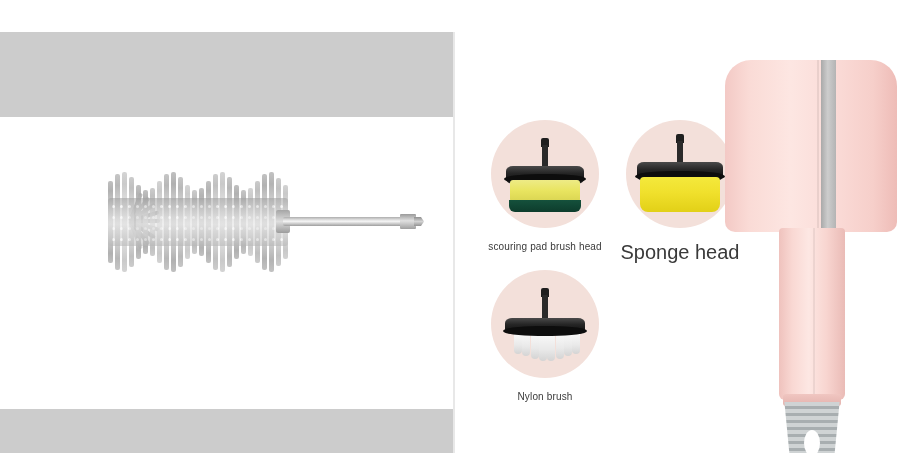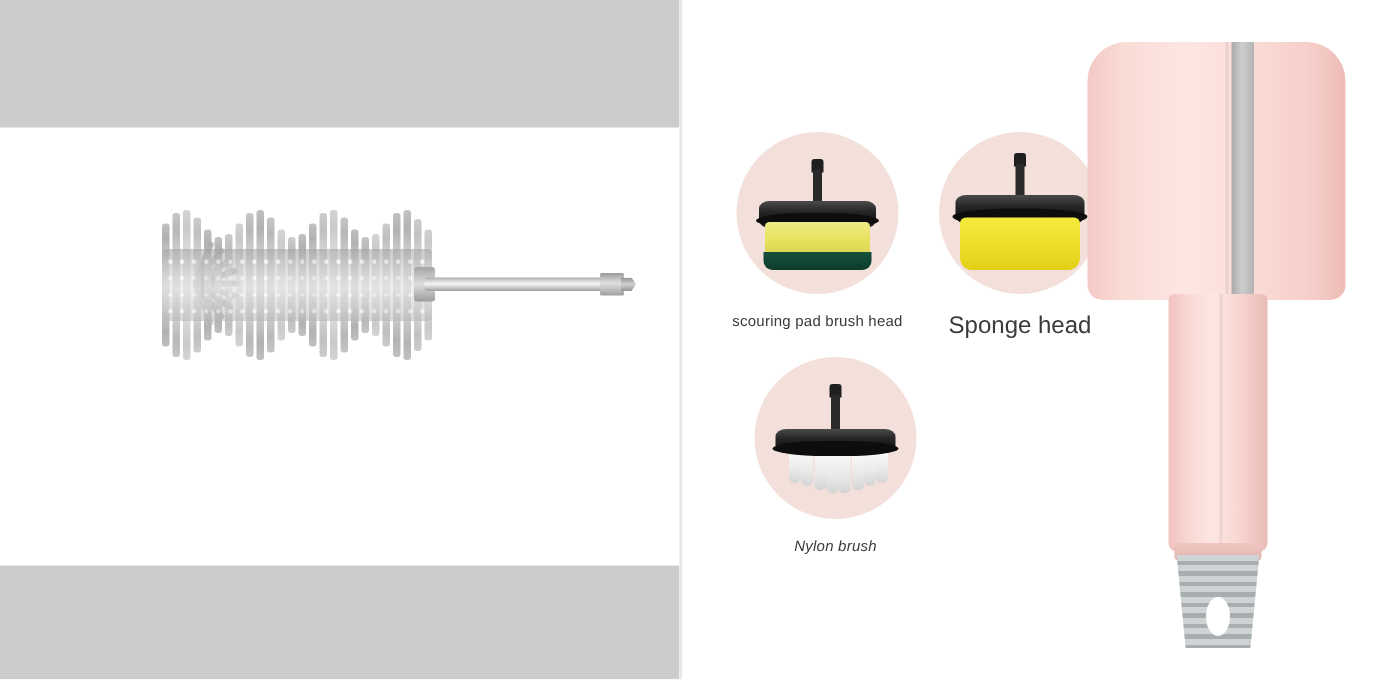--- a/index.html
+++ b/index.html
@@ -1,19 +1,19 @@
 <!DOCTYPE html>
 <html><head>
 <meta charset="utf-8">
 <title>Product Image</title>
 <style>
   * { margin:0; padding:0; box-sizing:border-box; }
   html,body { width:919px; height:453px; background:#ffffff;
     font-family:"Liberation Sans", sans-serif; overflow:hidden; }
-  #stage { position:relative; width:919px; height:370px; background:#fff; }
+  #stage { position:relative; width:919px; height:370px; background:#fff;margin-top:32px; }
 
   
   #left-panel { position:absolute; left:0; top:0; width:453px; height:453px;
     background:#ffffff; overflow:hidden; }
   .band { position:absolute; left:0; width:453px; background:#cccccc; }
   #band-top { top:0; height:85px; }
   #band-bottom { top:377px; height:76px; }
 
   #brush-assembly { position:absolute; left:78px; top:140px;
     width:350px; height:100px; }
@@ -53,29 +53,29 @@
   #divider { position:absolute; left:453px; top:0; width:2px; height:453px;
     background:#e8e8e8; }
 
   
   #right-panel { position:absolute; left:455px; top:0; width:464px; height:453px;
     background:#ffffff; overflow:hidden; }
 
   .head-cell { position:absolute; width:140px; }
   #cell-0 { left:20px;  top:88px; }
   #cell-1 { left:155px; top:88px; }
-  #cell-2 { left:32px;  top:238px;font-style:italic; }
+  #cell-2 { left:20px;  top:238px; }
   #cell-3 { left:155px; top:238px; }
 
   .circle { position:relative; width:108px; height:108px; margin:0 auto;
     border-radius:50%; background:#f3e0da; }
   .head-label { text-align:center; color:#3a3a3a; margin-top:13px;
     white-space:nowrap; }
   .lbl-sm { font-size:10px; letter-spacing:.15px; }
-  .lbl-lg { font-size:16px; }
+  .lbl-lg { font-size:20px; }
 
   
   .stem { position:absolute; left:50%; transform:translateX(-50%);
     width:6px; background:#2a2a2a; border-radius:1px; }
   .stem-tip { position:absolute; left:50%; transform:translateX(-50%);
     width:8px; height:9px; background:#1f1f1f; border-radius:2px 2px 0 0; }
   .cap { position:absolute; left:50%; transform:translateX(-50%);
     background:linear-gradient(to bottom,#4a4a4a,#262626 40%,#141414 75%,#2e2e2e);
     border-radius:7px/5px; }
   .cap-ring { position:absolute; left:50%; transform:translateX(-50%);

